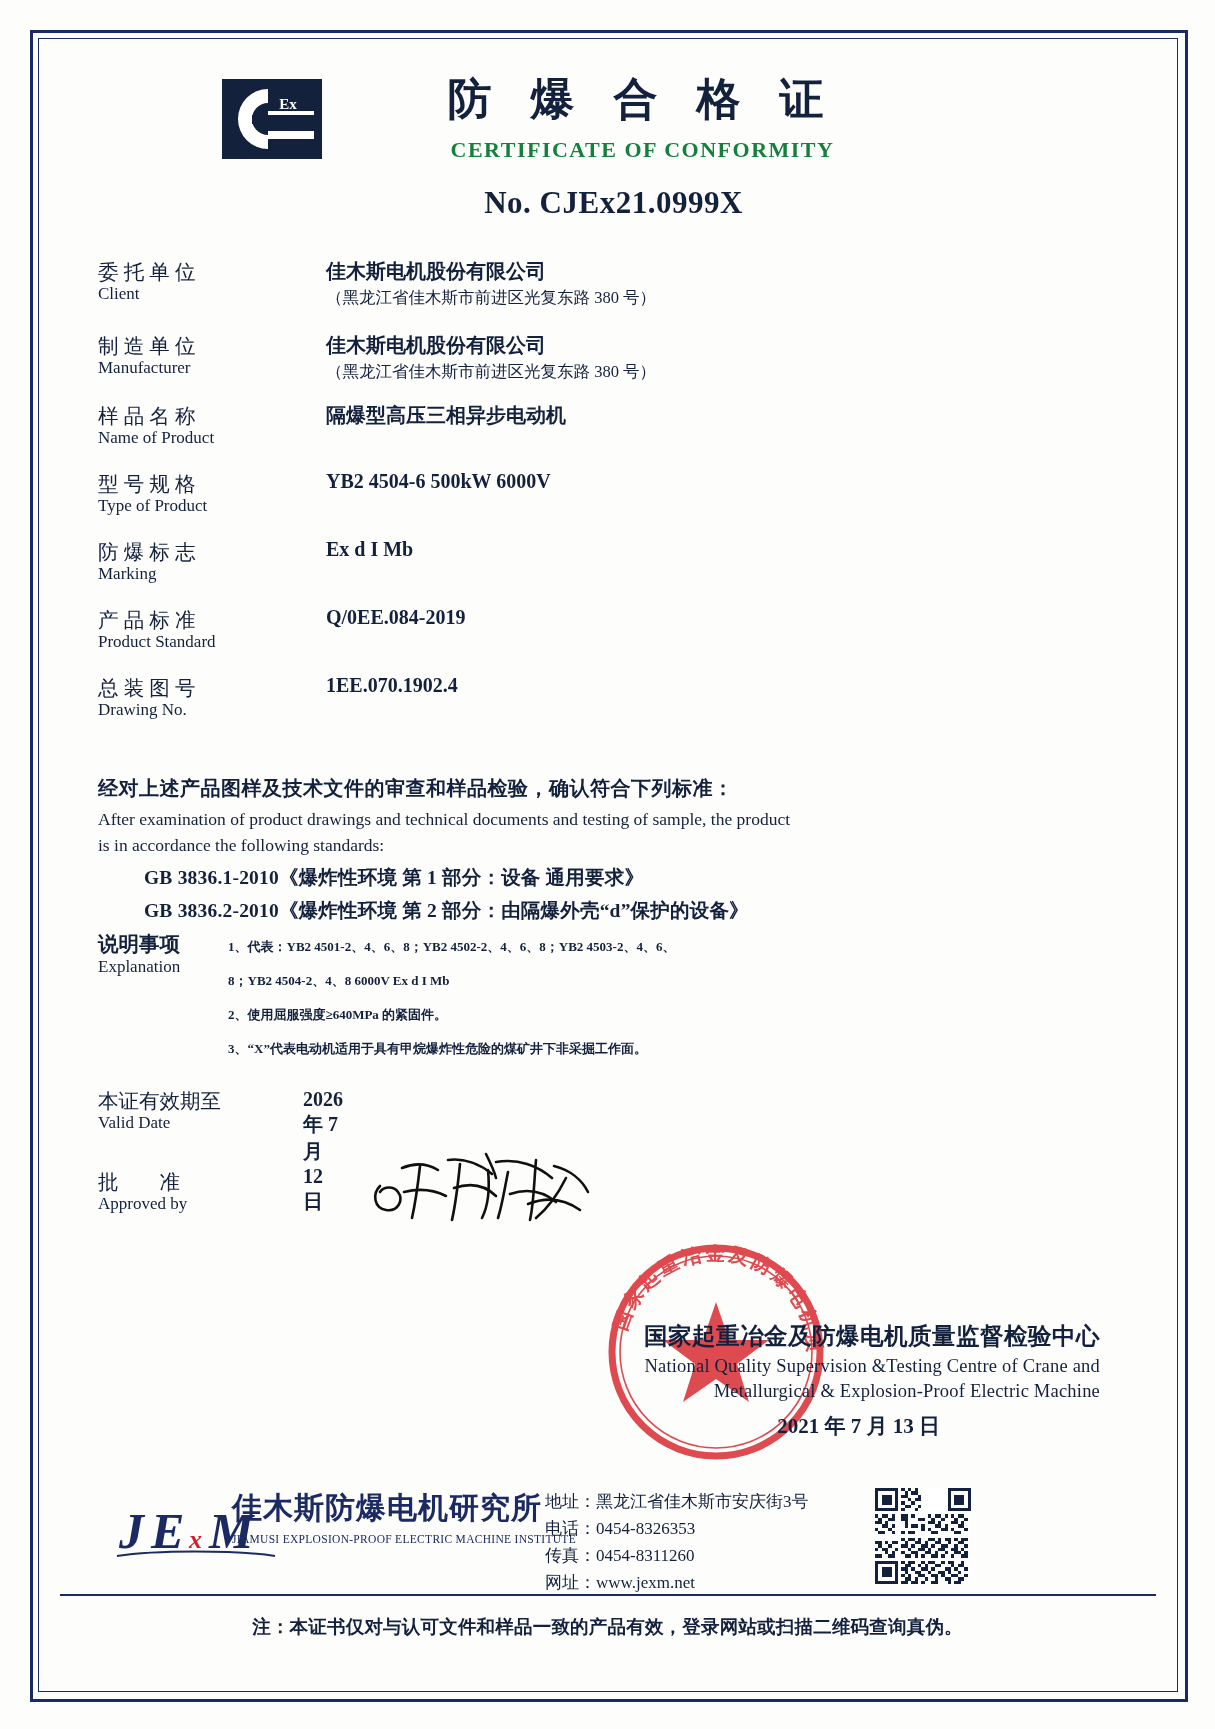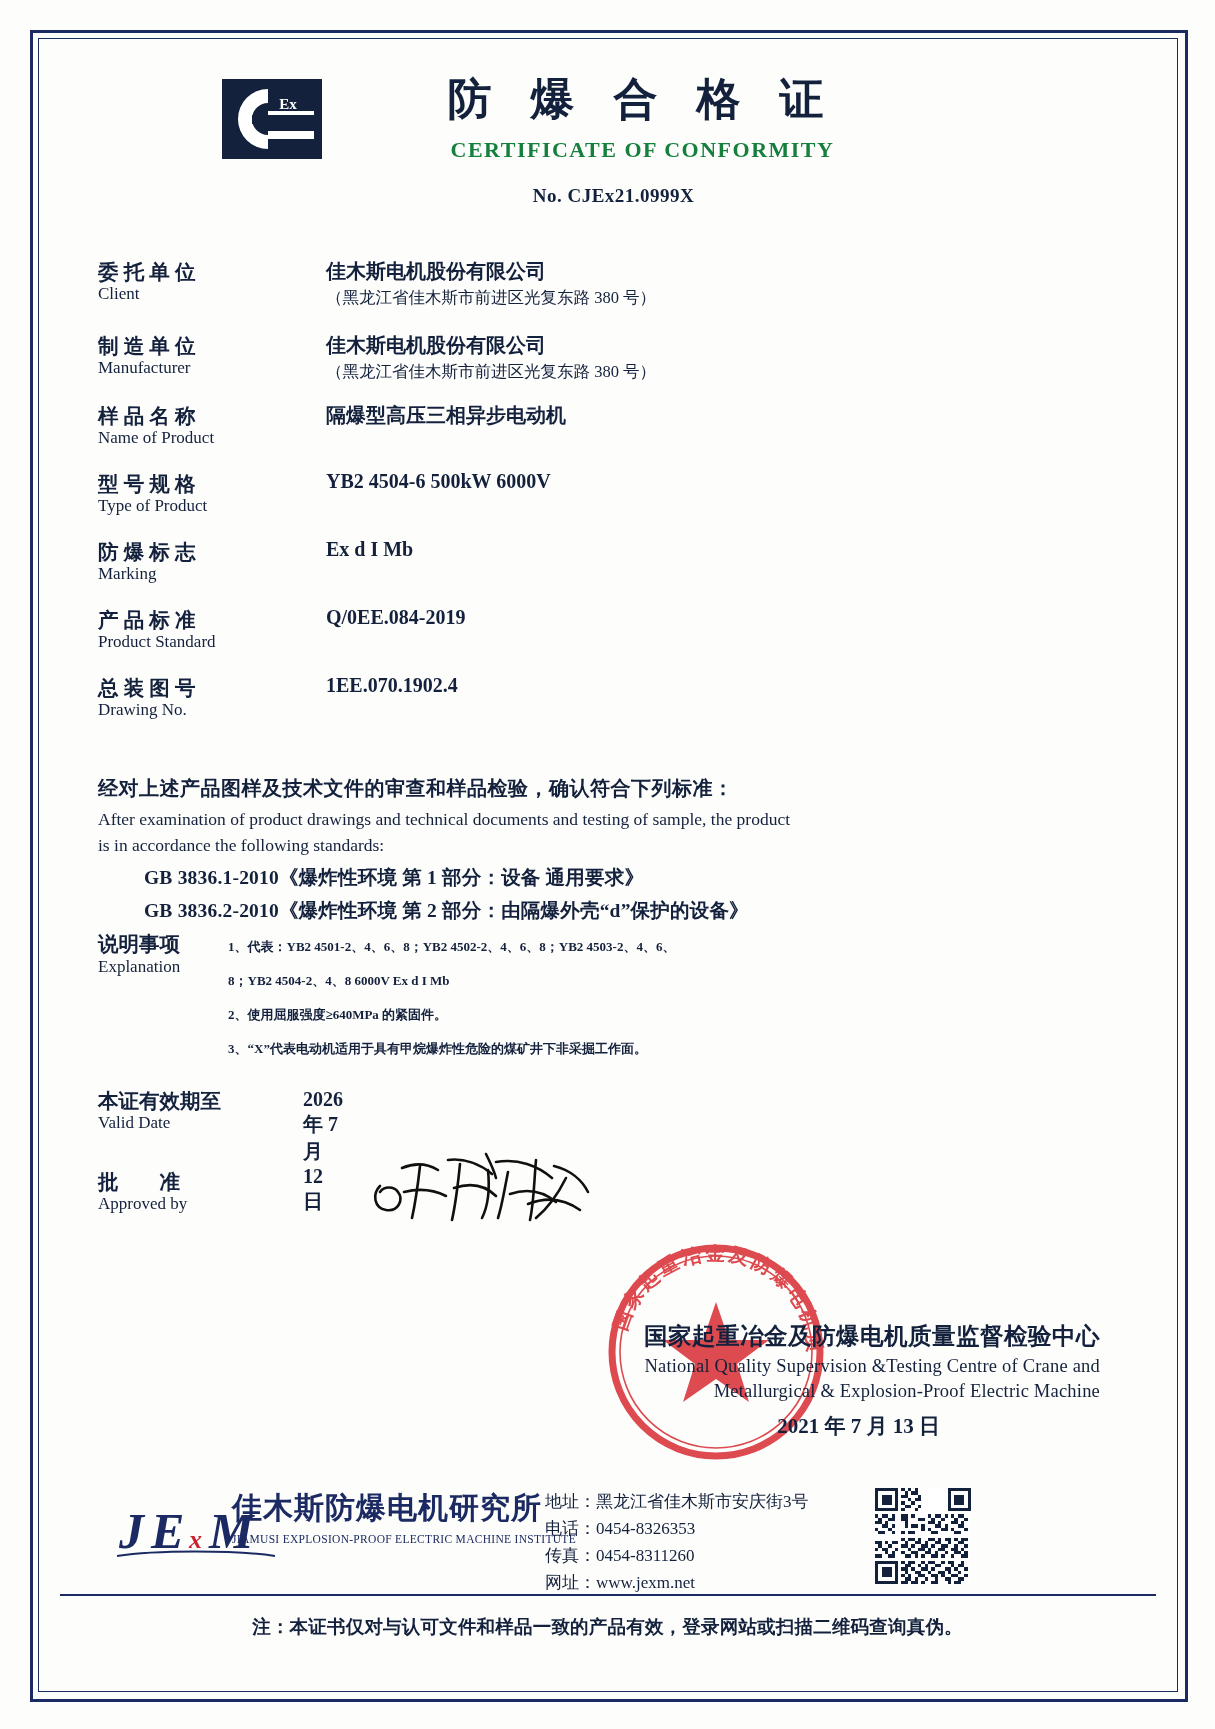--- a/index.html
+++ b/index.html
@@ -65,21 +65,21 @@
   .title-en {
     font-size: 22px;
     font-weight: bold;
     letter-spacing: 1.5px;
     color: #15803d;
     margin-top: 8px;
     padding-left: 70px;
   }
   .cert-no {
     margin-top: 22px;
-    font-size: 19px;
+    font-size: 31px;
     font-weight: bold;
     letter-spacing: 0.5px;
     padding-left: 12px;
   }
 
   
   .fields {
     position: absolute;
     left: 98px;
     top: 258px;
@@ -88,21 +88,21 @@
   .field-row {
     position: relative;
     min-height: 54px;
     margin-bottom: 14px;
   }
   .f-label-cn {
     position: absolute;
     left: 0; top: 0;
     width: 220px;
     font-size: 20.5px;
-    font-weight: bold;
+    font-weight: normal;
     letter-spacing: 0px;
   }
   .f-label-en {
     position: absolute;
     left: 0; top: 26px;
     width: 230px;
     font-size: 17px;
   }
   .f-value {
     position: absolute;

